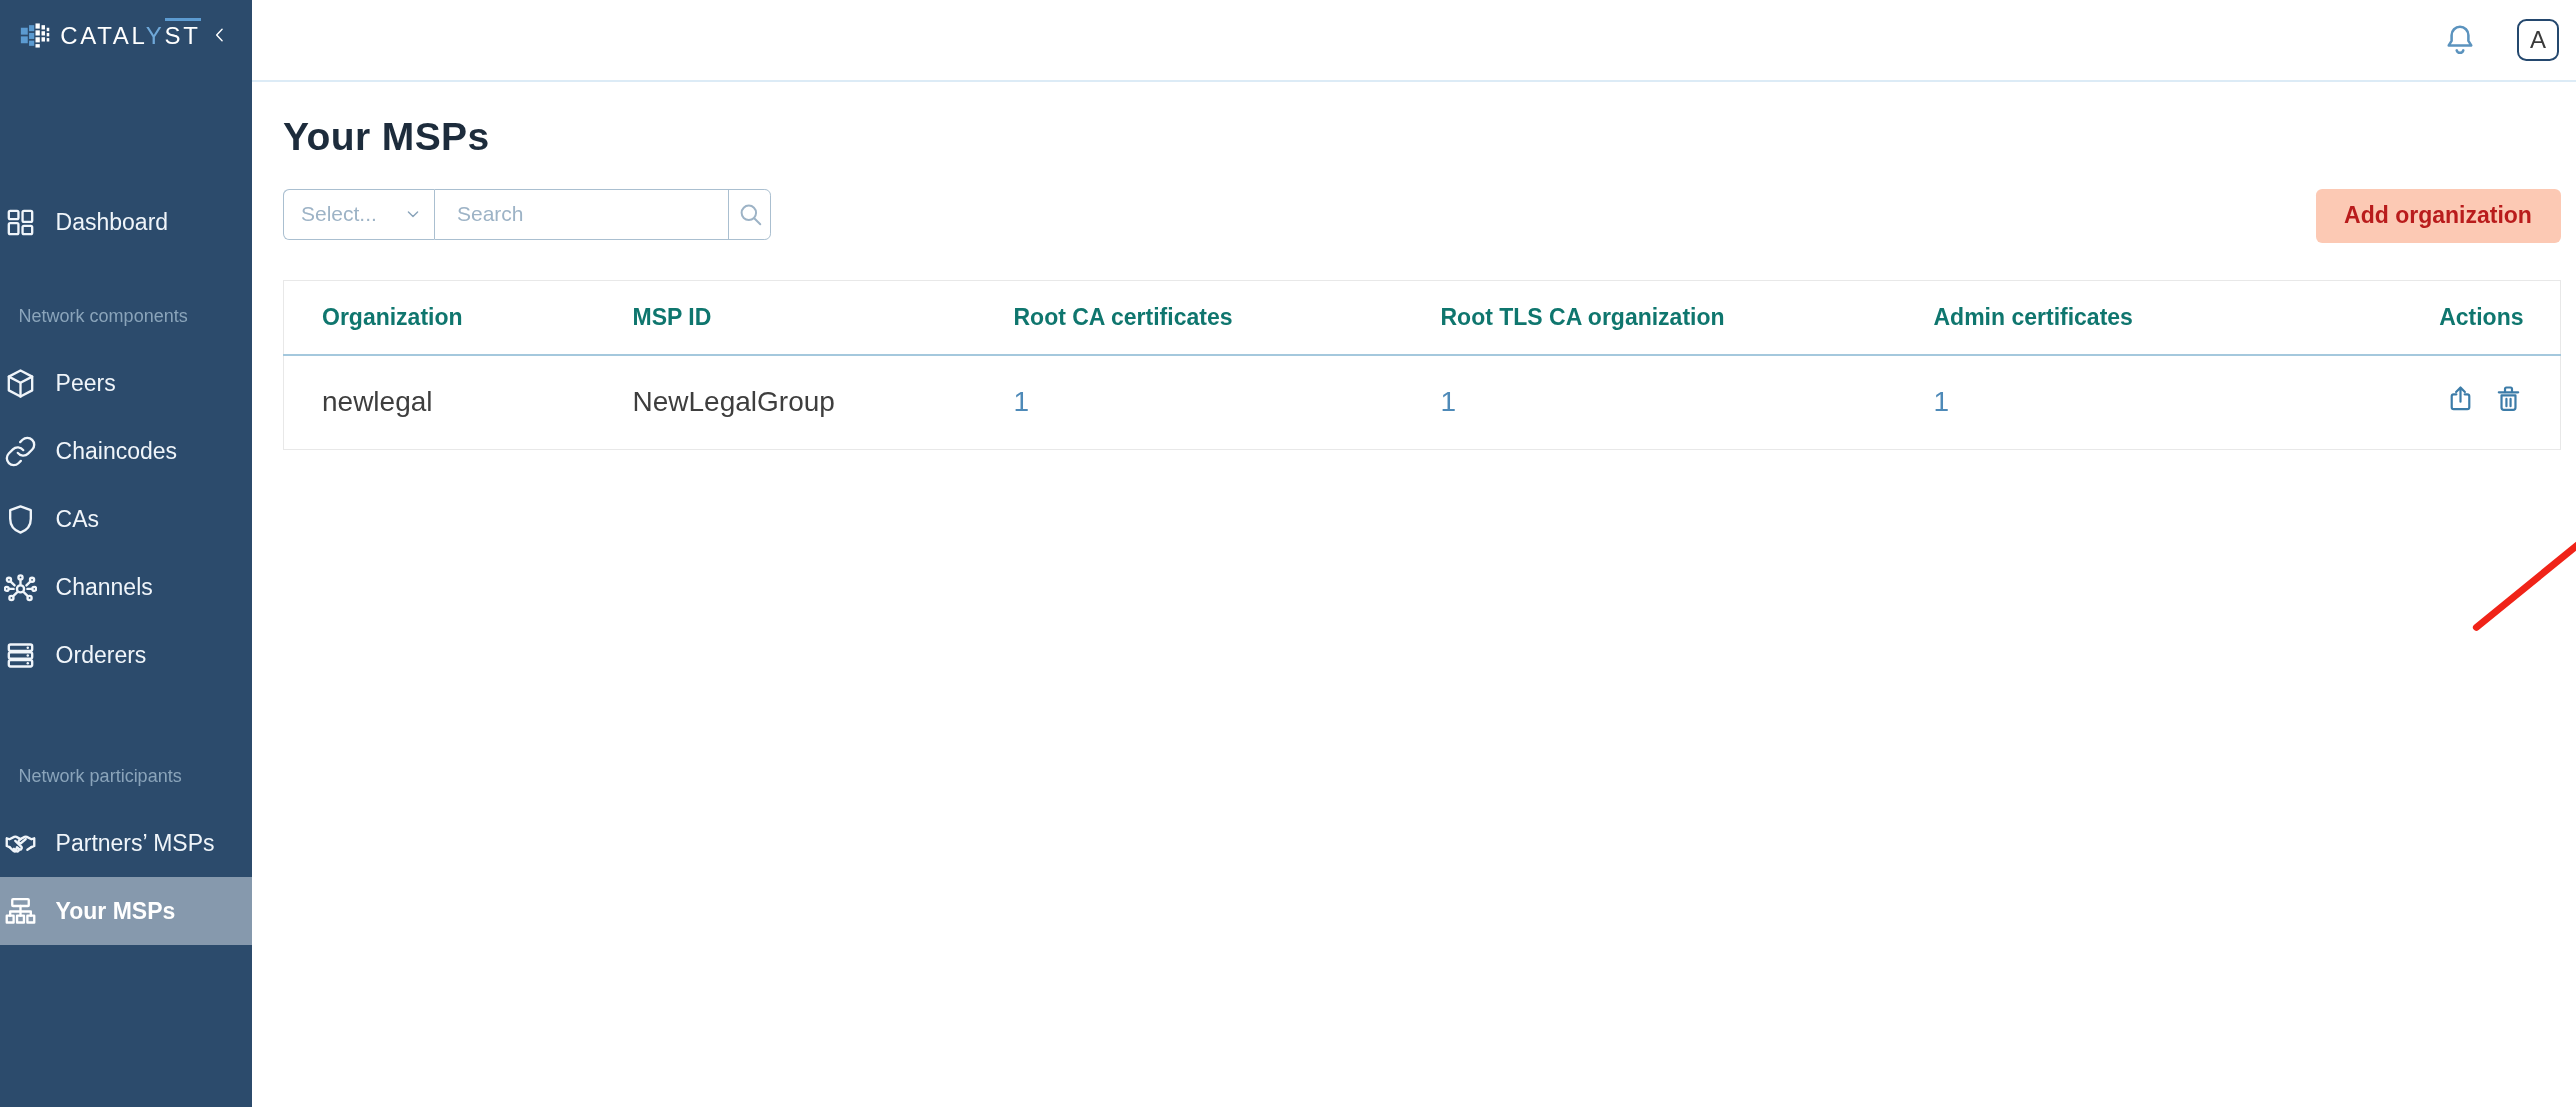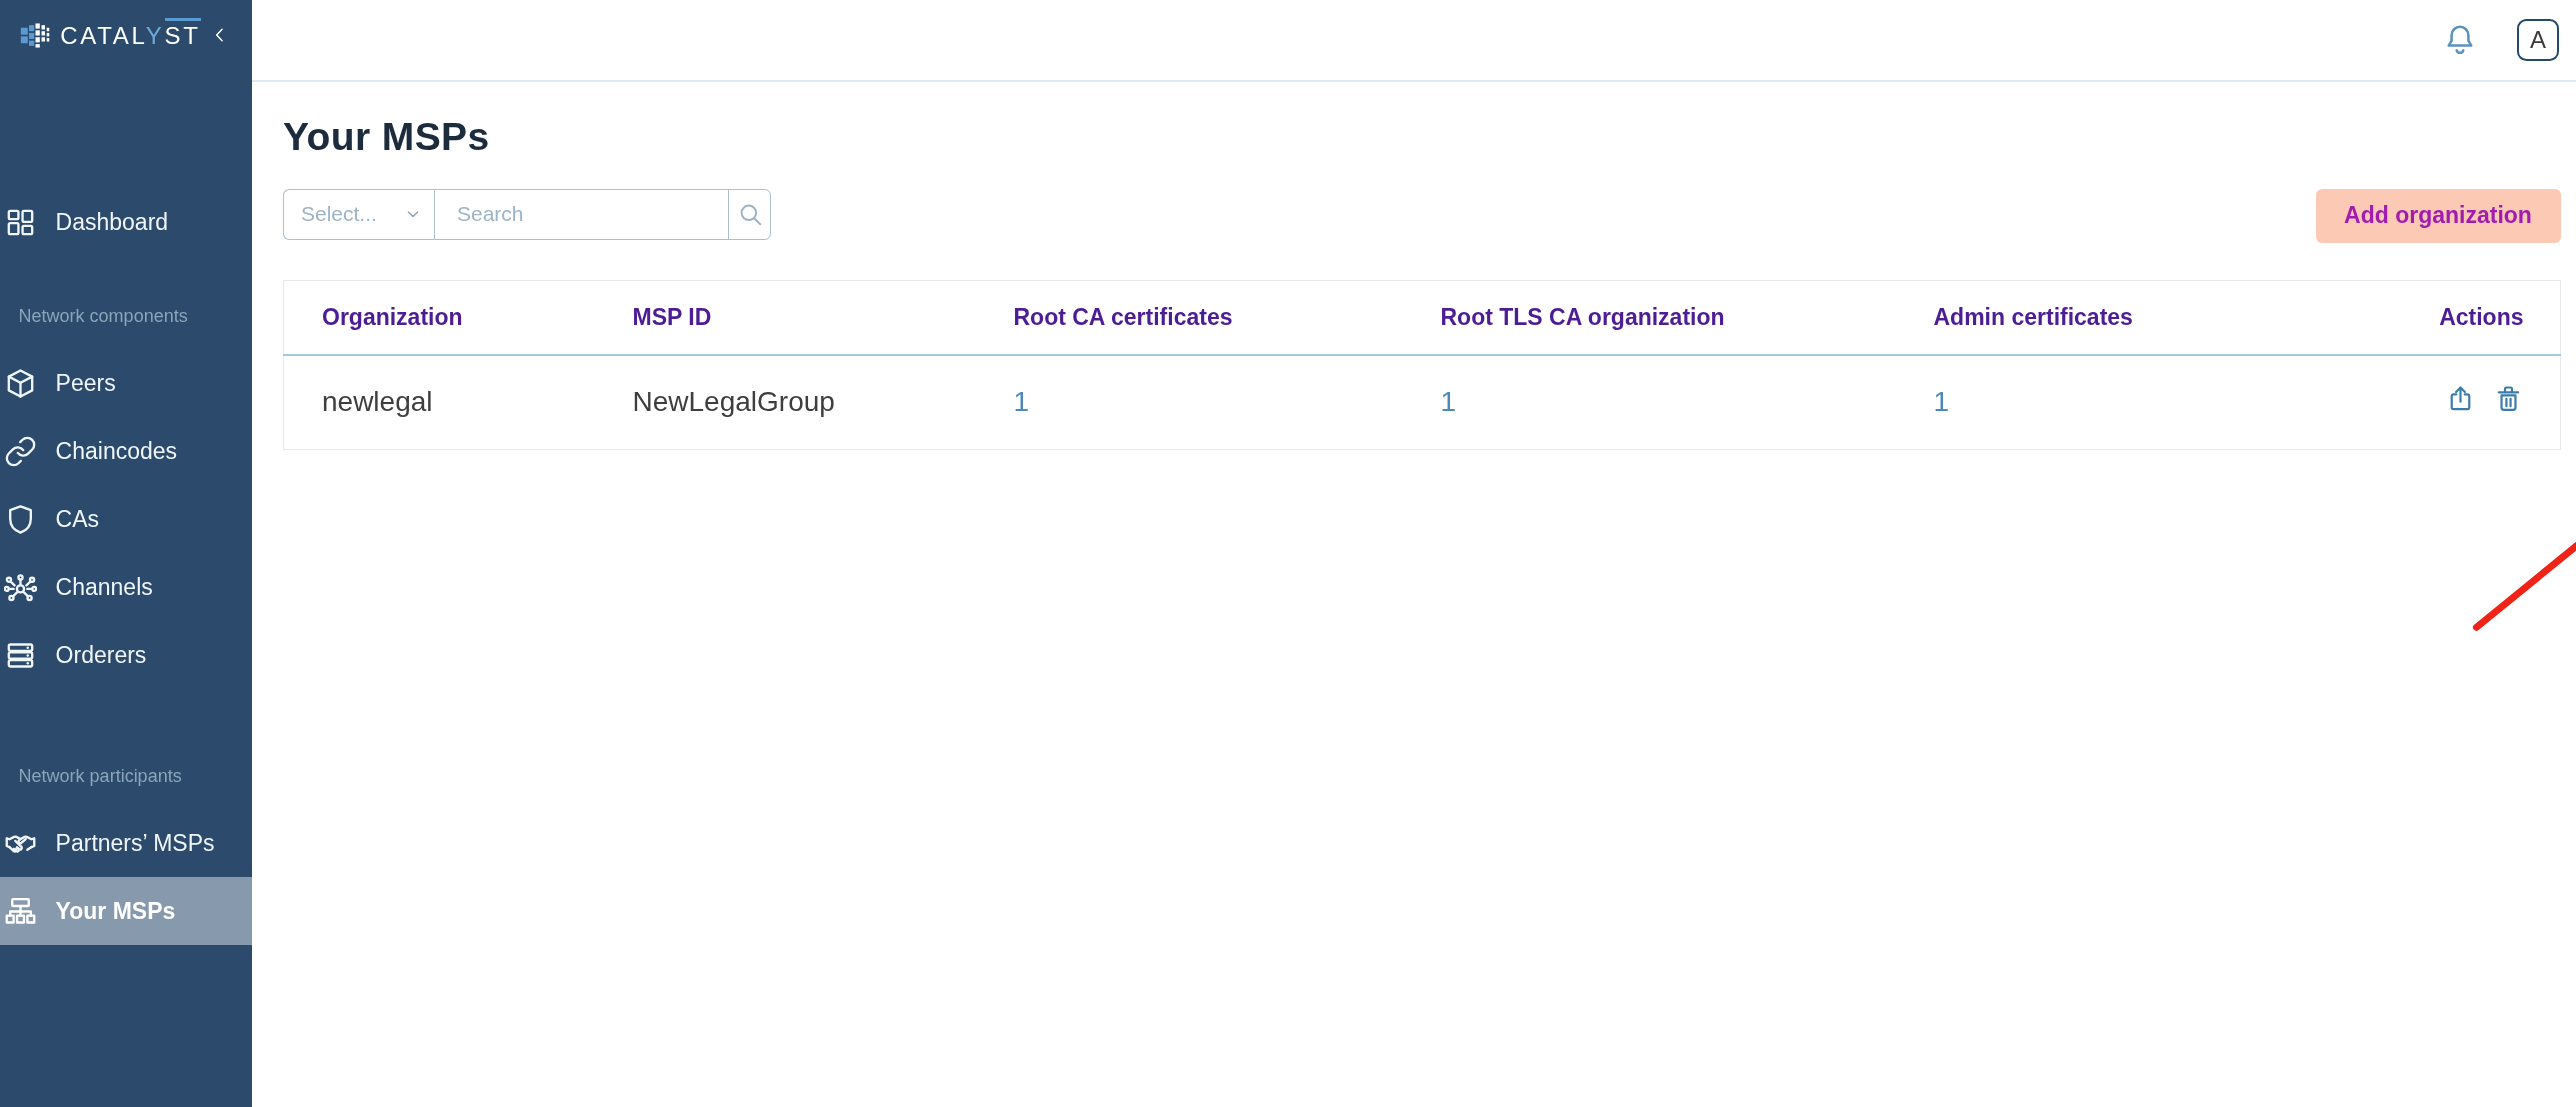--- a/index.html
+++ b/index.html
@@ -47,26 +47,26 @@
   .search-box { width:337px; height:51px; border:1.6px solid #aabfd0; border-radius:0 6.2px 6.2px 0;
                 display:flex; align-items:stretch; background:#fff; }
   .search-input { flex:1; border:none; outline:none; font-size:21px; color:#3e3e3e;
                   padding-left:22px; font-family:"Liberation Sans", sans-serif; background:transparent; }
   .search-input::placeholder { color:#9db3c6; opacity:1; }
   .search-btn { width:50px; border:none; border-left:1.6px solid #aabfd0; background:none;
                 display:flex; align-items:center; justify-content:center; cursor:pointer; color:#9db3c6; }
   .search-btn svg { width:28px; height:28px; }
   .flex-spacer { flex:1; }
   .add-btn { width:245px; height:54px; background:#fcc9b4; border:none; border-radius:6.2px;
-             color:#a21caf; font-size:23px; font-weight:bold; cursor:default;
+             color:#b91c1c; font-size:23px; font-weight:bold; cursor:default;
              font-family:"Liberation Sans", sans-serif; }
 
   .table-wrap { margin-top:37px; }
   table.msp-table { width:100%; border-collapse:collapse; border:1.6px solid #e8e8e8; }
-  .msp-table th { height:75px; text-align:left; font-size:23px; font-weight:bold; color:#4c1d95;
+  .msp-table th { height:75px; text-align:left; font-size:23px; font-weight:bold; color:#0f766e;
                   border-bottom:2.3px solid #a4c8dd; padding:0; white-space:nowrap; }
   .msp-table td { height:94px; font-size:28px; color:#3e3e3e; padding:0; }
   .msp-table th:first-child, .msp-table td:first-child { padding-left:38px; }
   .msp-table th.col-actions, .msp-table td.col-actions { text-align:right; padding-right:36px; }
   .cert-link { color:#4e8ab8; text-decoration:none; cursor:pointer; }
   .row-actions { display:inline-flex; gap:17px; align-items:center; }
   .icon-btn { background:none; border:none; cursor:pointer; color:#3c7ca8; width:31px; height:31px; padding:0; }
   .icon-btn svg { width:31px; height:31px; }
 
   .annotation-arrow { position:absolute; left:2205px; top:426px; width:264px; height:218px;

